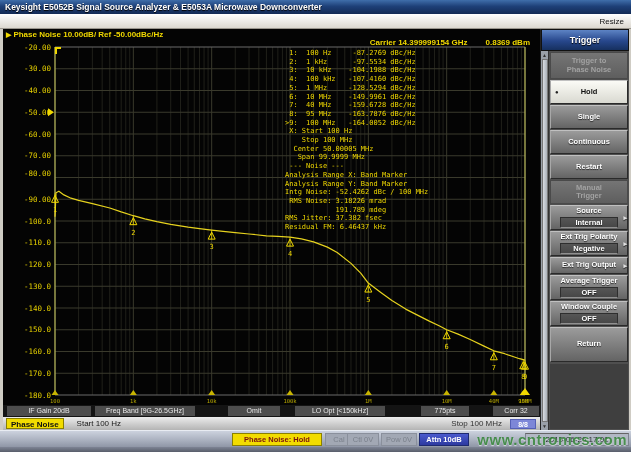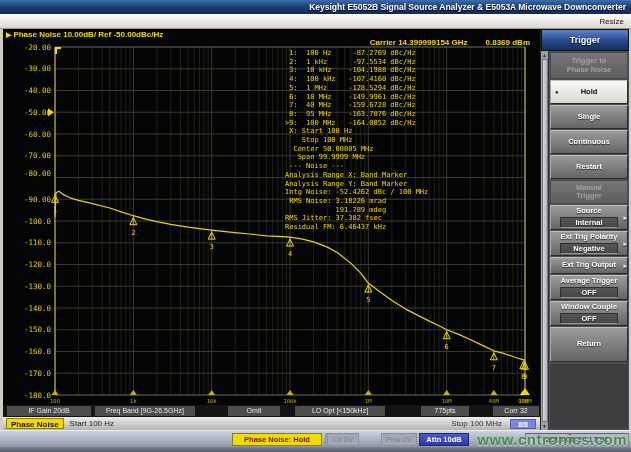--- a/index.html
+++ b/index.html
@@ -3,21 +3,21 @@
 <meta charset="utf-8">
 <style>
   * { box-sizing: border-box; margin: 0; padding: 0; }
   html,body { width:631px; height:452px; overflow:hidden; background:#d4d0c8;
     font-family:"Liberation Sans", sans-serif; }
   .window { width:631px; height:452px; display:flex; flex-direction:column; position:relative; }
 
   
   .titlebar { height:14px; flex:none; background:linear-gradient(180deg,#3f6eaa 0%,#1e4078 45%,#122a55 100%);
     color:#fff; font-size:8.5px; font-weight:bold; display:flex; align-items:center; padding:0 5px;
-    text-shadow:0 1px 1px #000; white-space:nowrap;justify-content:flex-end; }
+    text-shadow:0 1px 1px #000; white-space:nowrap; }
   .menubar { height:13px; flex:none; background:linear-gradient(180deg,#ffffff,#dcd8d0);
     border-bottom:1px solid #9a968e; display:flex; align-items:center; justify-content:flex-end;
     font-size:8px; color:#111; padding:7px 7px; }
 
   
   .main { height:401px; flex:none; display:flex; border-left:3px solid #cfccc4; border-right:2px solid #cfccc4; background:#000; }
   .screen { width:537px; flex:none; position:relative; background:#040404; overflow:hidden; }
 
   .hdr { position:absolute; left:3px; top:1px; color:#f0d800; font-size:8px; font-weight:bold; white-space:nowrap; }
   .hdr .tri { font-size:7px; margin-right:2px; }
@@ -37,21 +37,21 @@
   .bar1 { position:absolute; left:0; top:376px; width:537px; height:12px; background:#141414; }
   .bar1 span { position:absolute; top:1px; height:10px; background:#4d4d4d; color:#e8e8e8;
     font-size:7px; text-align:center; line-height:10px; white-space:nowrap; overflow:hidden; }
 
   
   .bar2 { position:absolute; left:0; top:388px; width:537px; height:13px;
     background:linear-gradient(180deg,#ececec,#b4b4b4); display:flex; align-items:center;
     font-size:8px; color:#1a1a1a; }
   .bar2 .pn-box { background:#f2dc00; color:#111; font-weight:bold; padding:0 4px; margin-left:3px;
     height:11px; line-height:11px; border:1px solid #8a8000; }
-  .bar2 .start { margin-left:6px;text-align:center; }
+  .bar2 .start { margin-left:13px;text-align:center; }
   .bar2 .stop { margin-left:auto; color:#333; }
   .bar2 .badge { background:#7d87d8; color:#fff; font-weight:bold; font-size:7px; text-align:center;
     width:26px; height:10px; line-height:10px; margin:0 4px 0 8px; border:1px solid #5560b5; }
 
   
   .sidebar { width:89px; flex:none; background:#4f4f4f; display:flex; flex-direction:column; border-left:1px solid #222; }
   .sb-title { height:22px; flex:none; background:linear-gradient(180deg,#5d83c4 0%,#27478c 55%,#16305f 100%);
     color:#fff; font-size:9px; font-weight:bold; display:flex; align-items:center; justify-content:center;
     border:1px solid #111; text-shadow:0 1px 1px #000; }
   .sb-body { flex:1; display:flex; min-height:0; }
@@ -371,20 +371,20 @@
             <div class="sb-fill"></div>
           </div>
       </div>
     </div>
   </div>
 
   <div class="taskbar">
     <div class="clock">2019-06-26 17:01</div>
   <span class="tbi y" style="left: 232px; width: 90px;">Phase Noise: Hold</span>
       <span class="tbi d" style="left: 325px; width: 28px;">Cal</span>
-      <span class="tbi d" style="left: 327px; width: 32px;">Ctl 0V</span>
+      <span class="tbi d" style="left: 347px; width: 32px;">Ctl 0V</span>
       <span class="tbi d" style="left: 381px; width: 36px;">Pow 0V</span>
       <span class="tbi b" style="left: 419px; width: 50px;">Attn 10dB</span>
     </div>
   <div class="bottomstrip"></div>
 
   <div class="watermark">www.cntronics.com</div>
 </div>
 
 </body></html>

